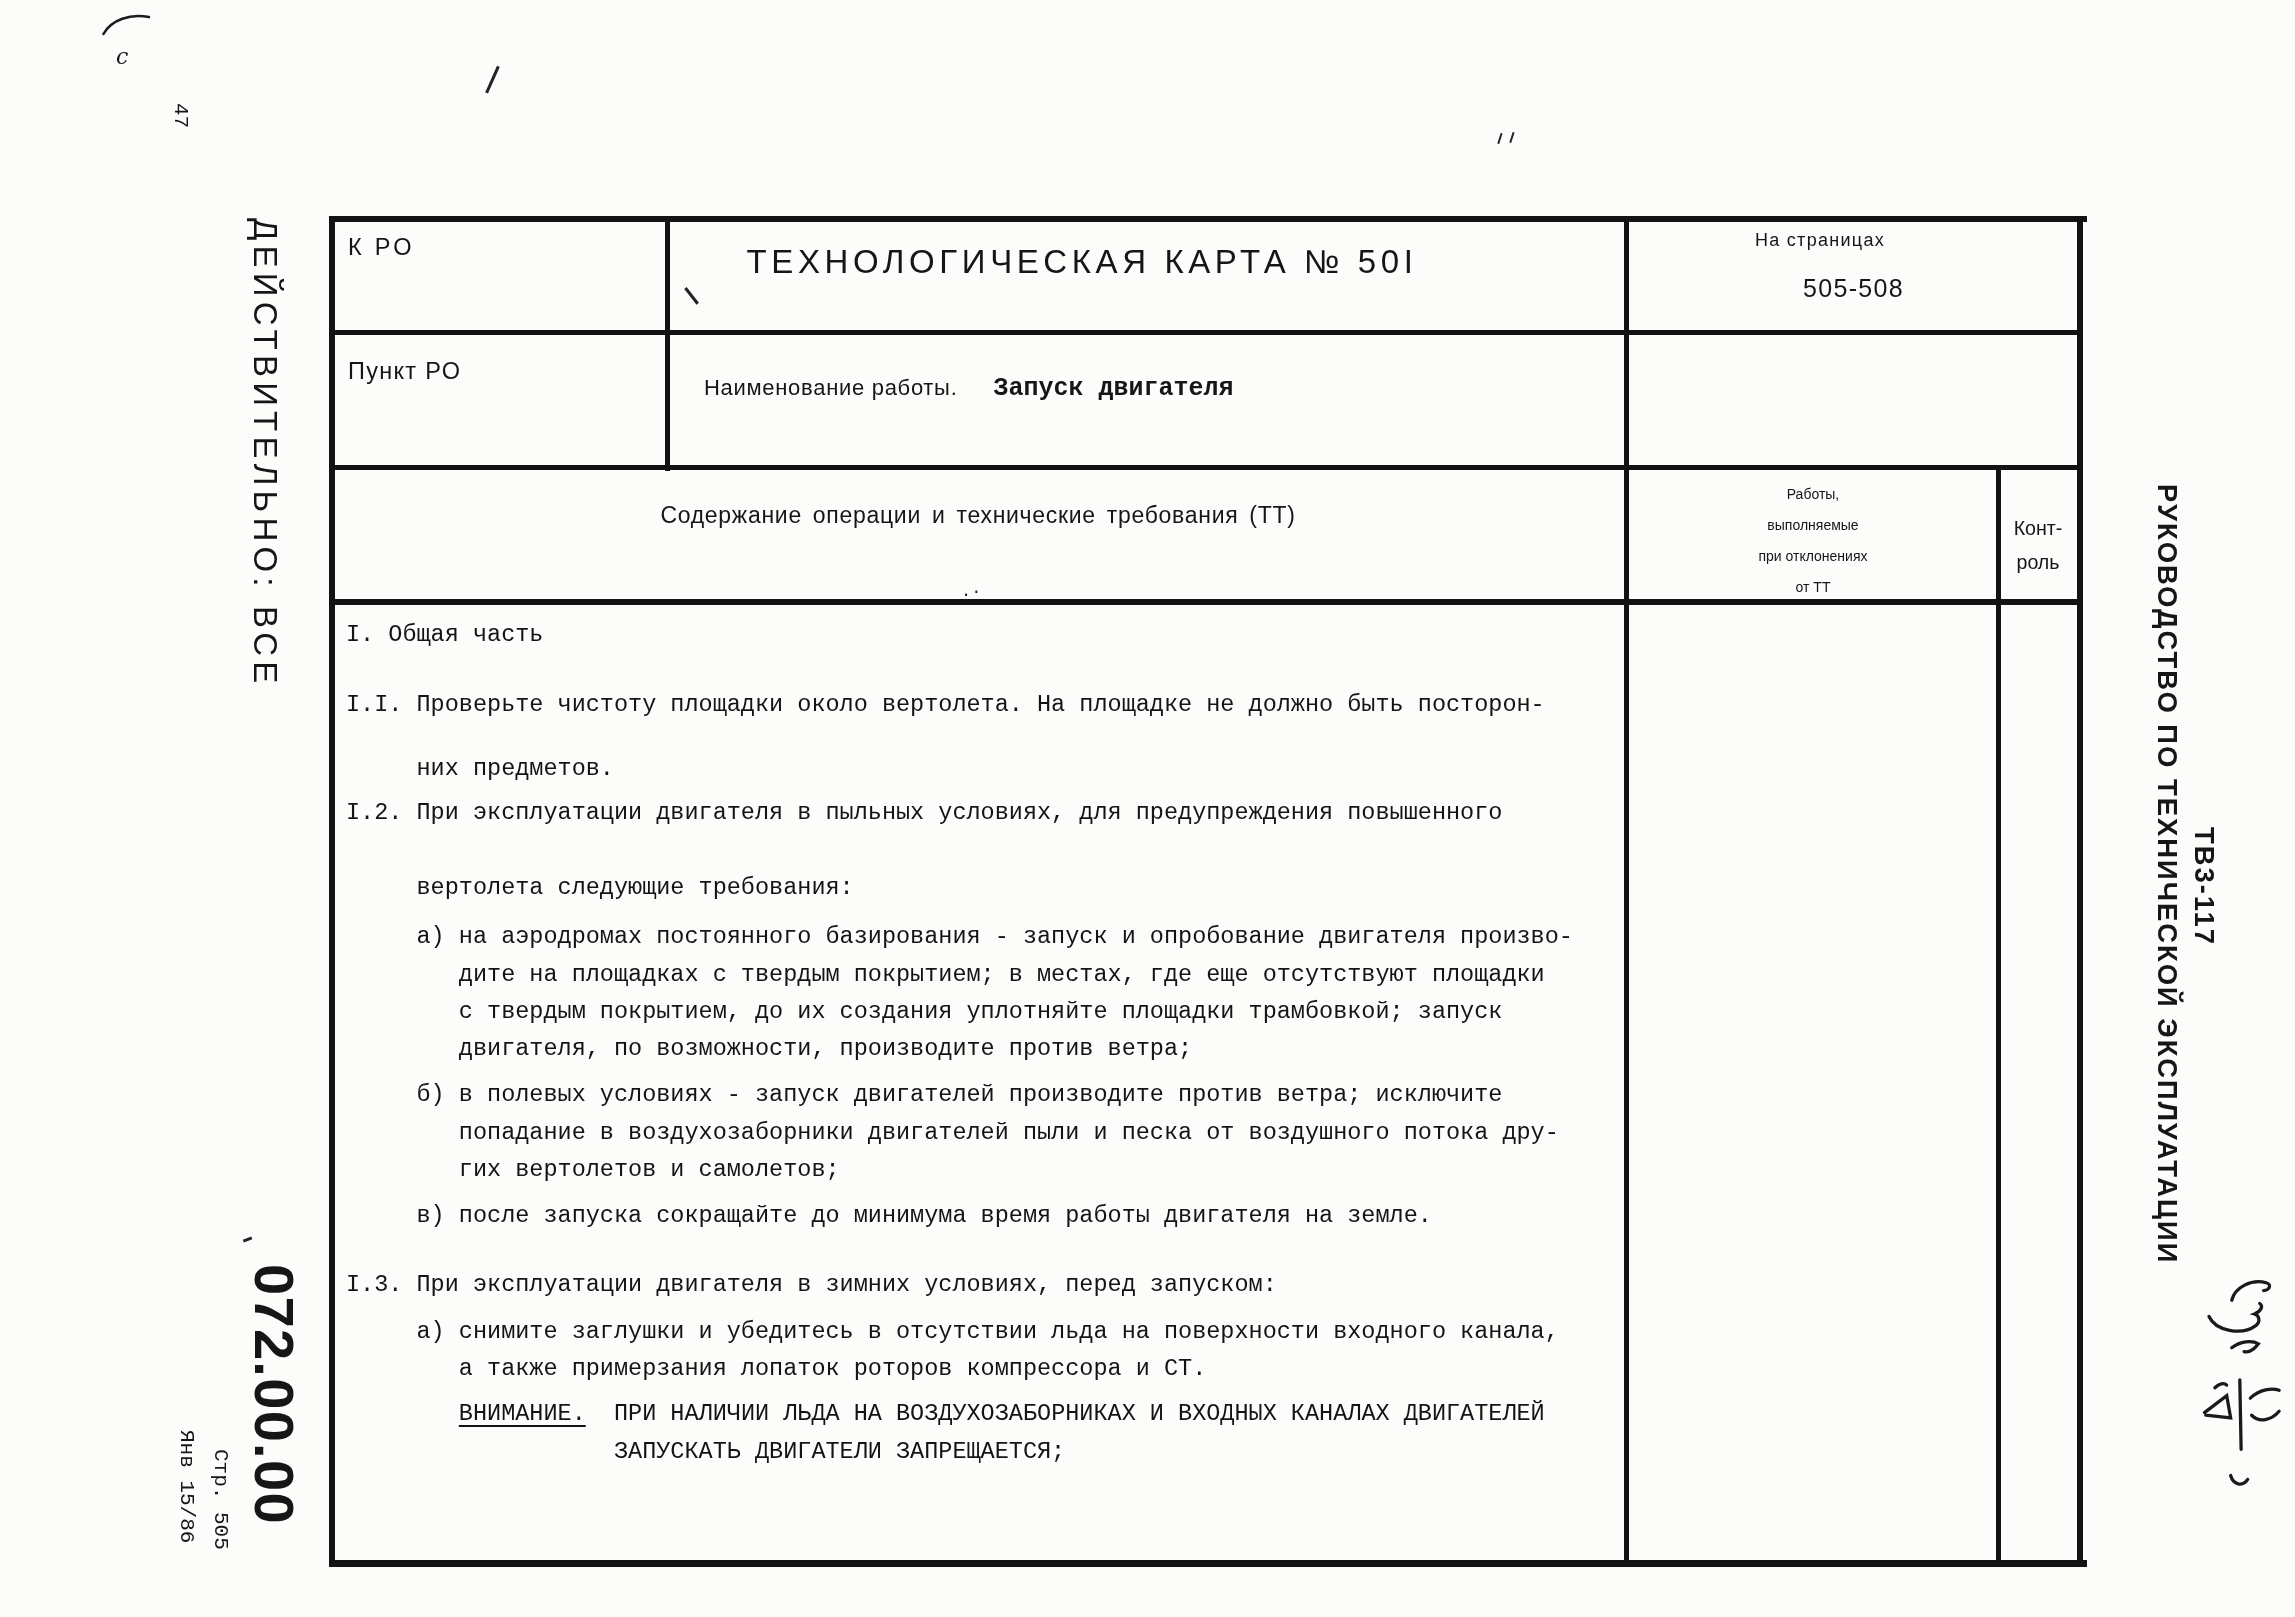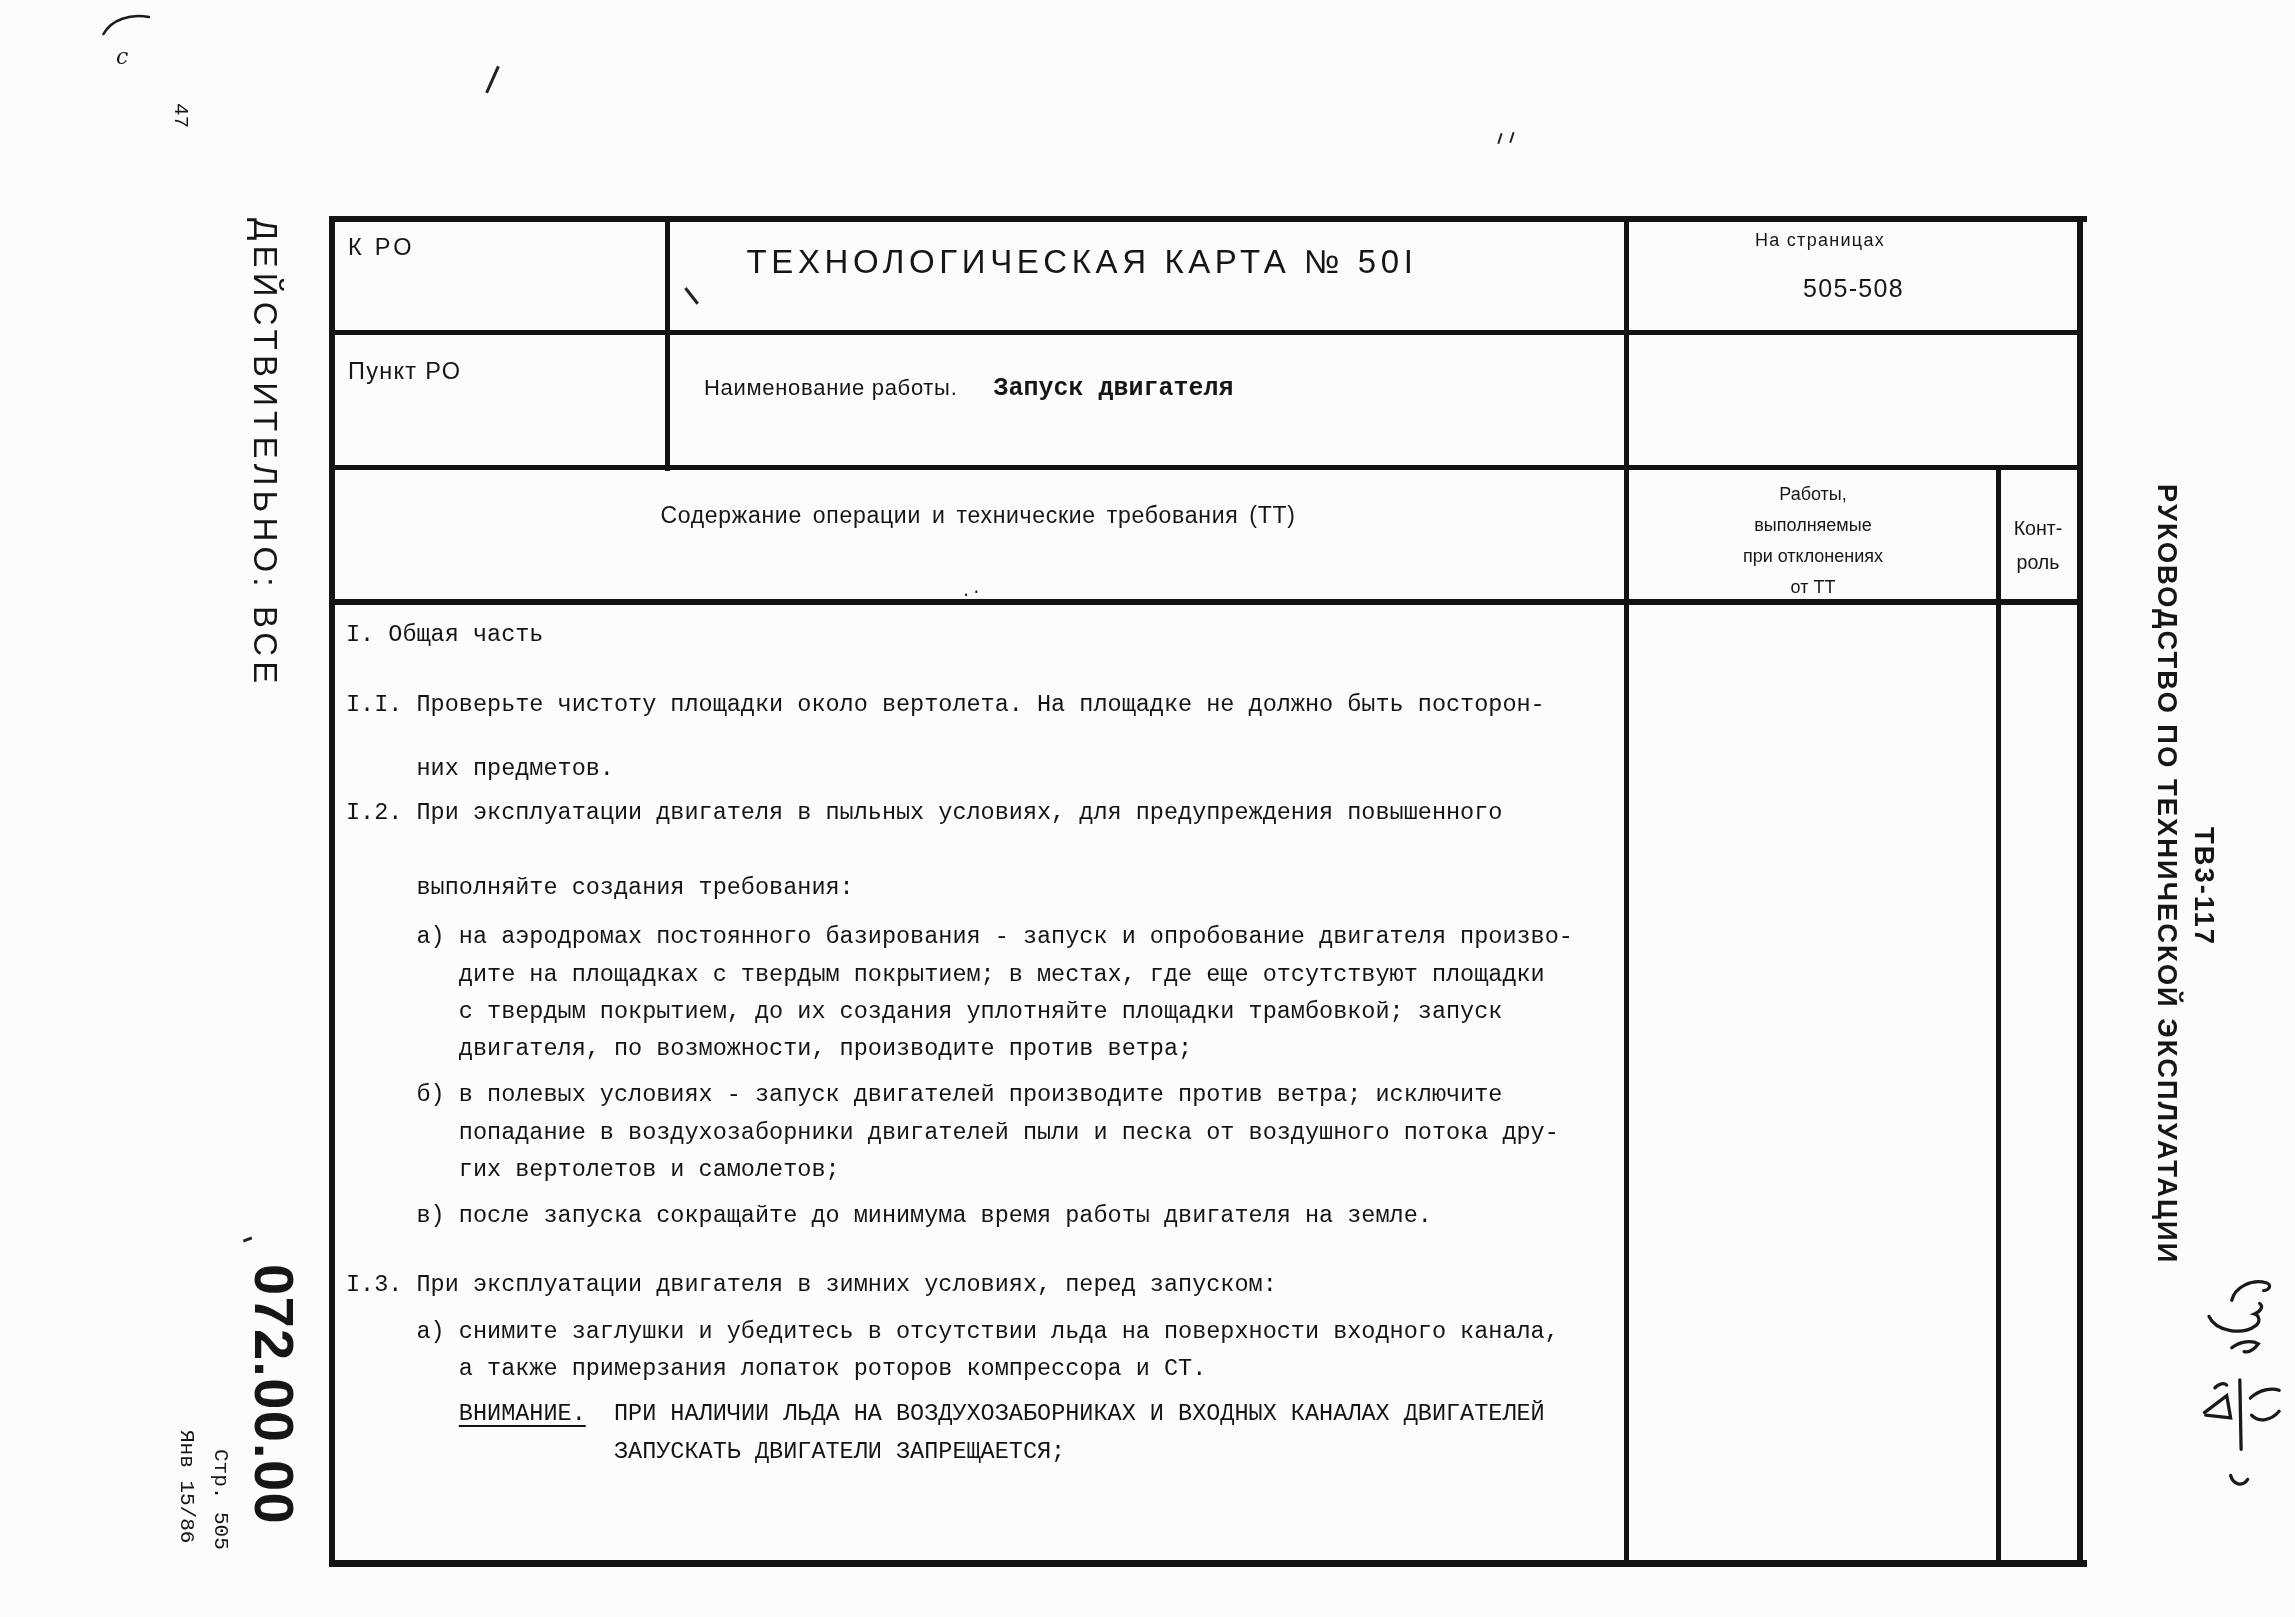--- a/index.html
+++ b/index.html
@@ -43,37 +43,37 @@
   <div class="txt sans" style="left:348px;top:358px;font-size:23.5px;letter-spacing:1.3px">Пункт РО</div>
 
   <div class="txt" style="left:704px;top:374px">
     <span class="sans" style="font-size:22px;letter-spacing:0.7px">Наименование работы.</span>
     <span class="mono" style="font-size:25px;font-weight:bold;margin-left:33px">Запуск двигателя</span>
   </div>
 
   <div class="txt sans center" style="left:332px;top:502px;width:1292px;font-size:23px;letter-spacing:0.7px;word-spacing:3.9px">Содержание операции и технические требования (ТТ)</div>
   <div class="txt mono" style="left:961px;top:582px;font-size:17px">.·</div>
 
-  <div class="txt sans center" style="left:1630px;top:479px;width:366px;font-size:18px;line-height:31px">
+  <div class="txt sans center" style="left:1630px;top:479px;width:366px;font-size:14px;line-height:31px">
     <div>Работы,</div>
     <div>выполняемые</div>
     <div>при отклонениях</div>
     <div>от ТТ</div>
   </div>
 
   <div class="txt sans center" style="left:1998px;top:511px;width:80px;font-size:19.6px;line-height:34px">
     <div>Конт-</div>
     <div>роль</div>
   </div>
 
   <div class="bline" style="top:621px">I. Общая часть</div>
   <div class="bline" style="top:691px">I.I. Проверьте чистоту площадки около вертолета. На площадке не должно быть посторон-</div>
   <div class="bline" style="top:755px">     них предметов.</div>
   <div class="bline" style="top:799px">I.2. При эксплуатации двигателя в пыльных условиях, для предупреждения повышенного</div>
-  <div class="bline" style="top:874px">     выполняйте создания требования:</div>
+  <div class="bline" style="top:874px">     вертолета следующие требования:</div>
   <div class="bline" style="top:923px">     а) на аэродромах постоянного базирования - запуск и опробование двигателя произво-</div>
   <div class="bline" style="top:961px">        дите на площадках с твердым покрытием; в местах, где еще отсутствуют площадки</div>
   <div class="bline" style="top:998px">        с твердым покрытием, до их создания уплотняйте площадки трамбовкой; запуск</div>
   <div class="bline" style="top:1035px">        двигателя, по возможности, производите против ветра;</div>
   <div class="bline" style="top:1081px">     б) в полевых условиях - запуск двигателей производите против ветра; исключите</div>
   <div class="bline" style="top:1119px">        попадание в воздухозаборники двигателей пыли и песка от воздушного потока дру-</div>
   <div class="bline" style="top:1156px">        гих вертолетов и самолетов;</div>
   <div class="bline" style="top:1202px">     в) после запуска сокращайте до минимума время работы двигателя на земле.</div>
   <div class="bline" style="top:1271px">I.3. При эксплуатации двигателя в зимних условиях, перед запуском:</div>
   <div class="bline" style="top:1318px">     а) снимите заглушки и убедитесь в отсутствии льда на поверхности входного канала,</div>

